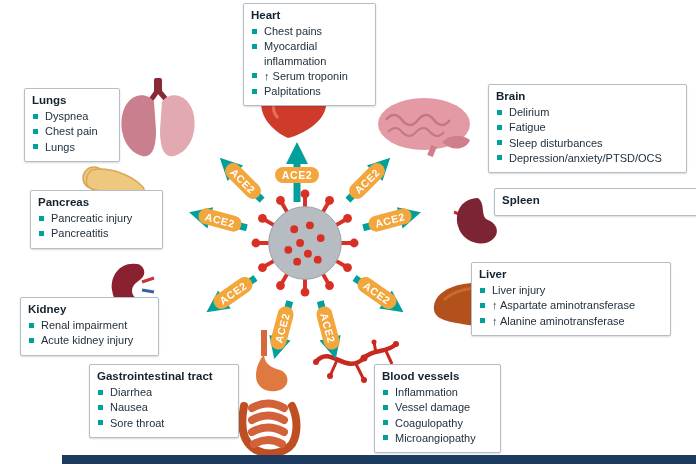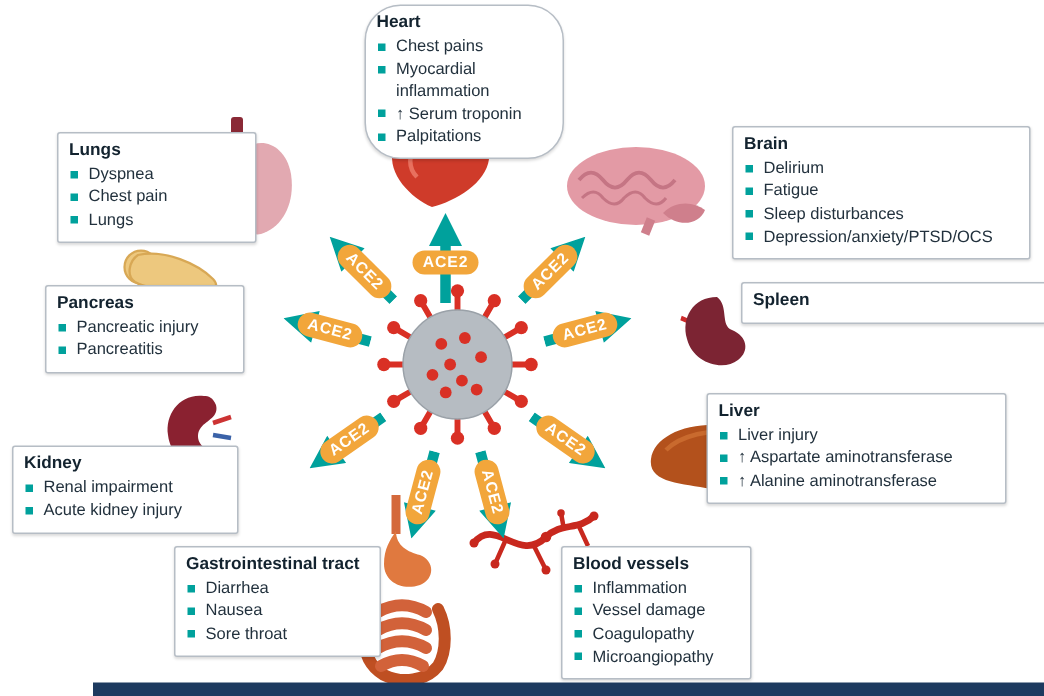--- a/index.html
+++ b/index.html
@@ -197,31 +197,31 @@
   <div class="ace2" style="left:297px;top:175px;transform:translate(-50%,-50%) rotate(0deg);">ACE2</div>
   <div class="ace2" style="left:243px;top:181px;transform:translate(-50%,-50%) rotate(45deg);">ACE2</div>
   <div class="ace2" style="left:367px;top:181px;transform:translate(-50%,-50%) rotate(-45deg);">ACE2</div>
   <div class="ace2" style="left:220px;top:220px;transform:translate(-50%,-50%) rotate(15deg);">ACE2</div>
   <div class="ace2" style="left:390px;top:220px;transform:translate(-50%,-50%) rotate(-15deg);">ACE2</div>
   <div class="ace2" style="left:233px;top:293px;transform:translate(-50%,-50%) rotate(-35deg);">ACE2</div>
   <div class="ace2" style="left:377px;top:293px;transform:translate(-50%,-50%) rotate(35deg);">ACE2</div>
   <div class="ace2" style="left:282px;top:328px;transform:translate(-50%,-50%) rotate(-75deg);">ACE2</div>
   <div class="ace2" style="left:328px;top:328px;transform:translate(-50%,-50%) rotate(75deg);">ACE2</div>
 
-  <div class="box" style="left:243px;top:3px;width:133px;border-radius:24px;">
+  <div class="box" style="left:243px;top:3px;width:133px;">
     <div class="box-title">Heart</div>
     <ul>
       <li>Chest pains</li>
       <li>Myocardial inflammation</li>
       <li>↑ Serum troponin</li>
       <li>Palpitations</li>
     </ul>
   </div>
 
-  <div class="box" style="left:38px;top:88px;width:133px;">
+  <div class="box" style="left:24px;top:88px;width:96px;">
     <div class="box-title">Lungs</div>
     <ul>
       <li>Dyspnea</li>
       <li>Chest pain</li>
       <li>Lungs</li>
     </ul>
   </div>
 
   <div class="box" style="left:488px;top:84px;width:199px;">
     <div class="box-title">Brain</div>
@@ -238,38 +238,38 @@
     <ul>
       <li>Pancreatic injury</li>
       <li>Pancreatitis</li>
     </ul>
   </div>
 
   <div class="box" style="left:494px;top:188px;width:211px;">
     <div class="box-title">Spleen</div>
   </div>
 
-  <div class="box" style="left:8px;top:297px;width:151px;">
+  <div class="box" style="left:20px;top:297px;width:139px;">
     <div class="box-title">Kidney</div>
     <ul>
       <li>Renal impairment</li>
       <li>Acute kidney injury</li>
     </ul>
   </div>
 
   <div class="box" style="left:471px;top:262px;width:200px;">
     <div class="box-title">Liver</div>
     <ul>
       <li>Liver injury</li>
       <li>↑ Aspartate aminotransferase</li>
       <li>↑ Alanine aminotransferase</li>
     </ul>
   </div>
 
-  <div class="box" style="left:116px;top:364px;width:138px;">
+  <div class="box" style="left:89px;top:364px;width:150px;">
     <div class="box-title">Gastrointestinal tract</div>
     <ul>
       <li>Diarrhea</li>
       <li>Nausea</li>
       <li>Sore throat</li>
     </ul>
   </div>
 
   <div class="box" style="left:374px;top:364px;width:127px;">
     <div class="box-title">Blood vessels</div>

